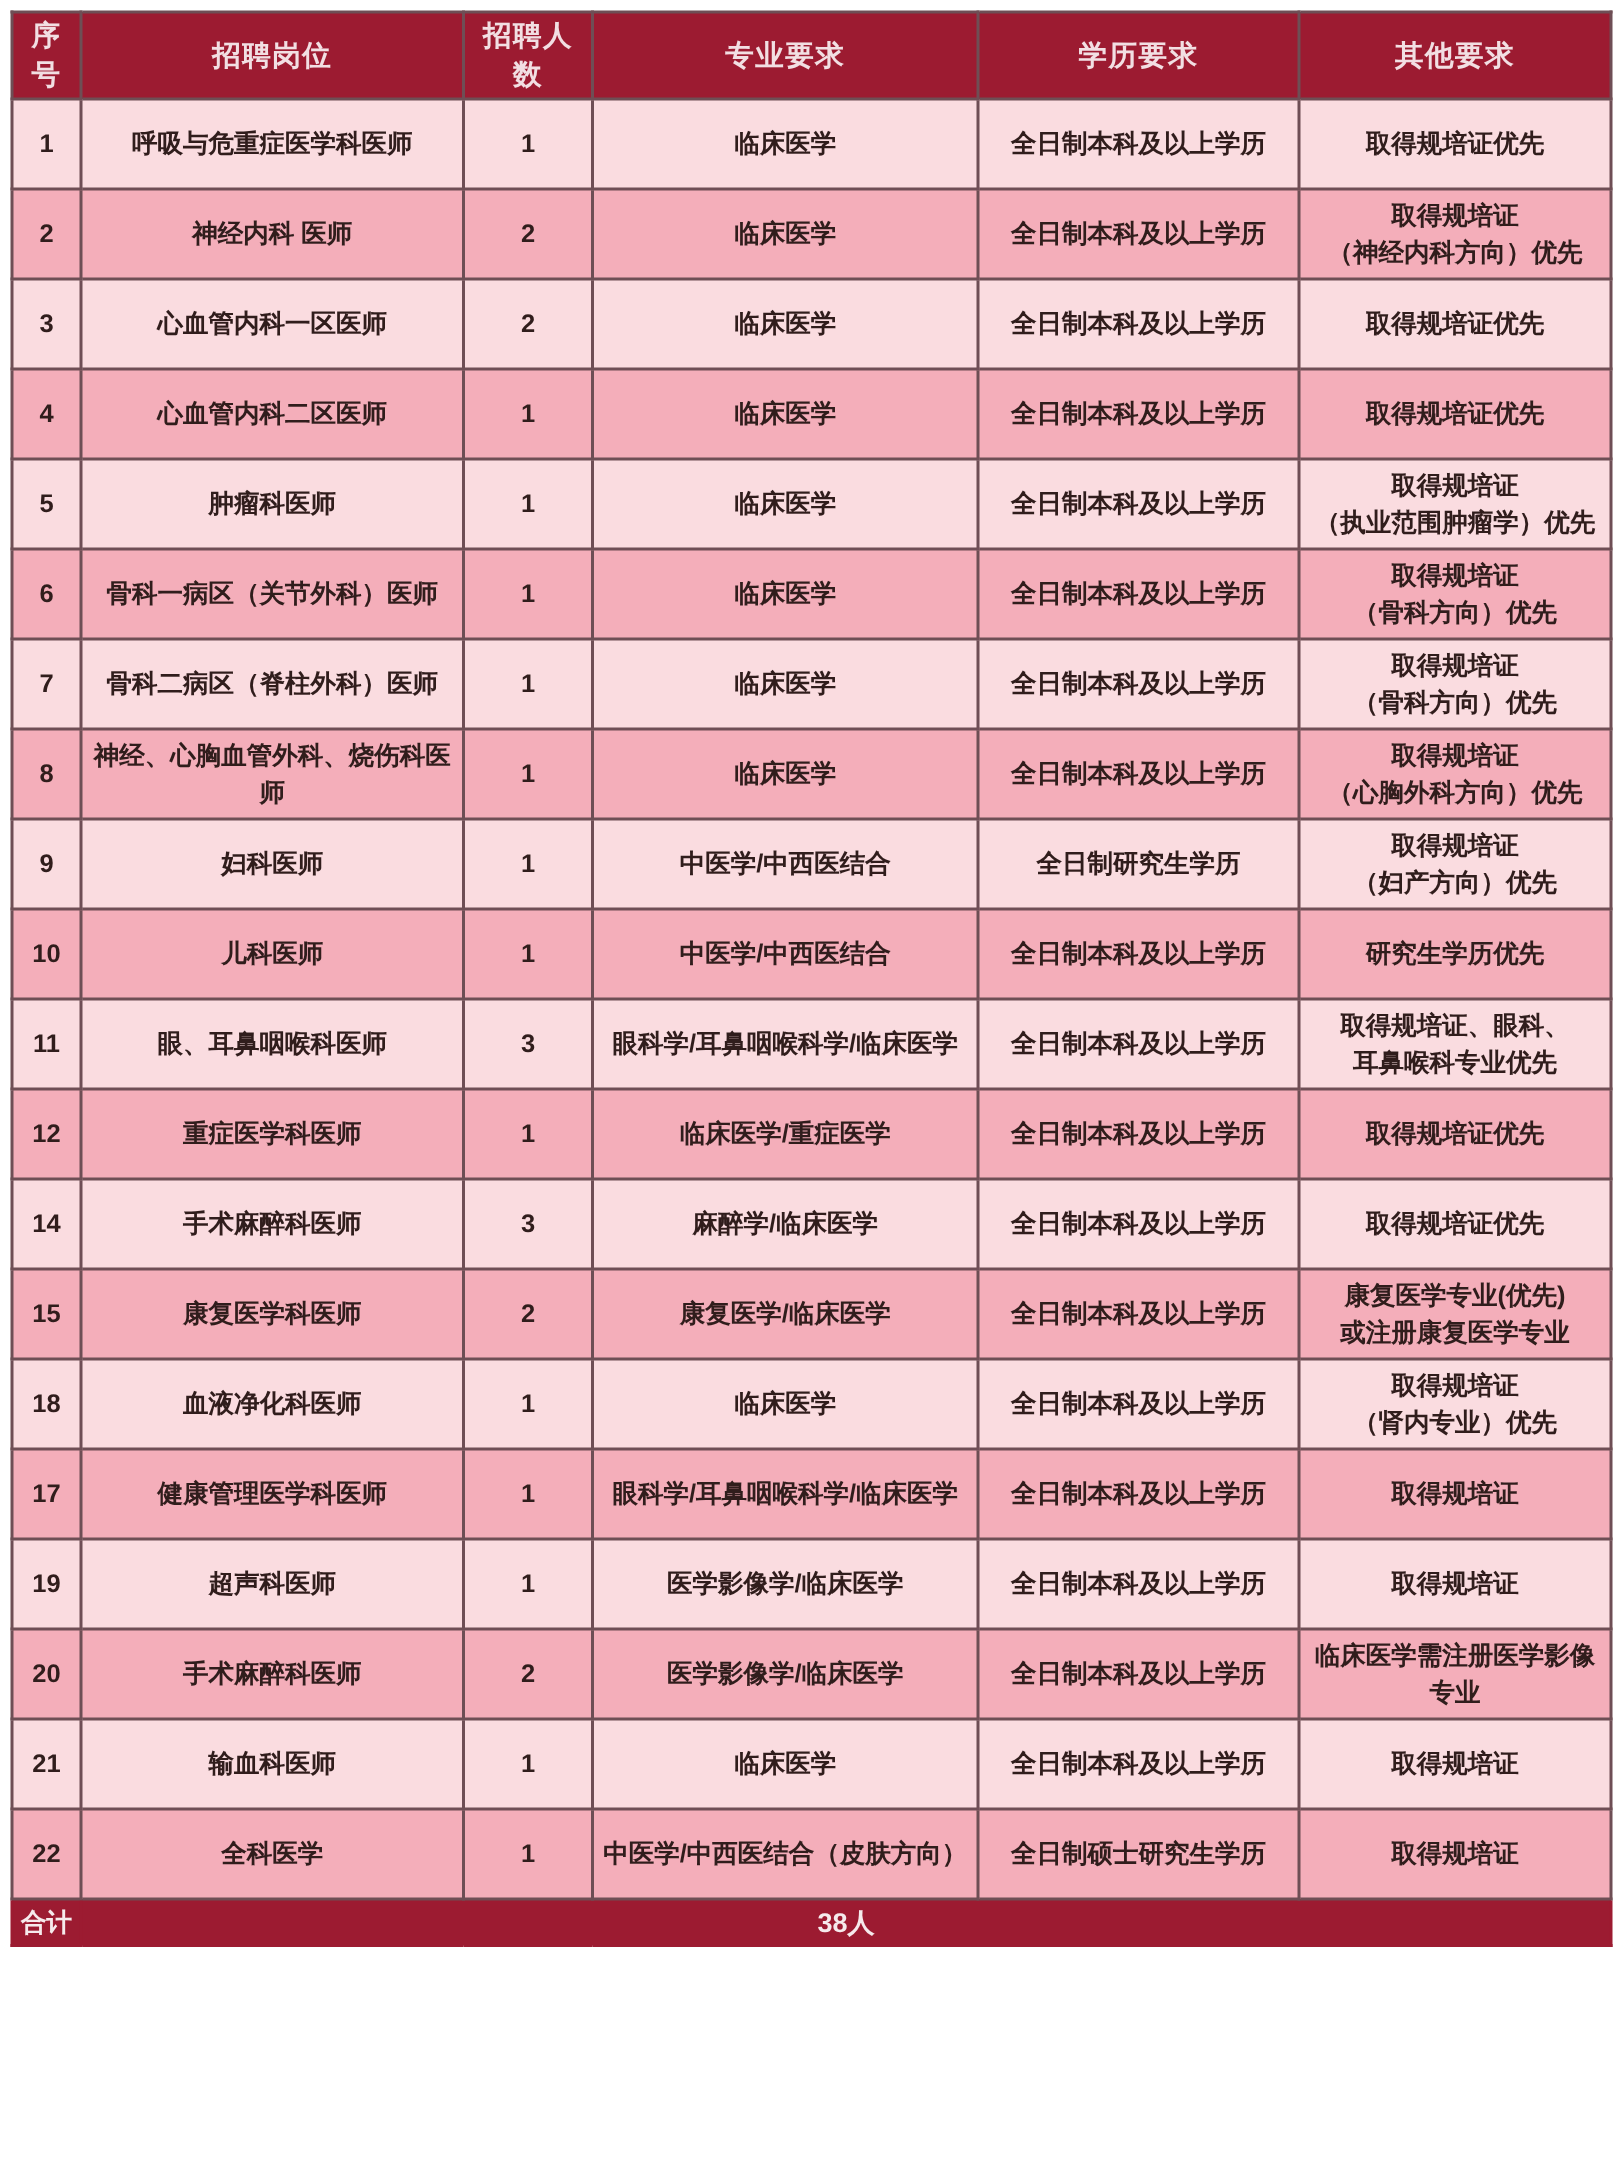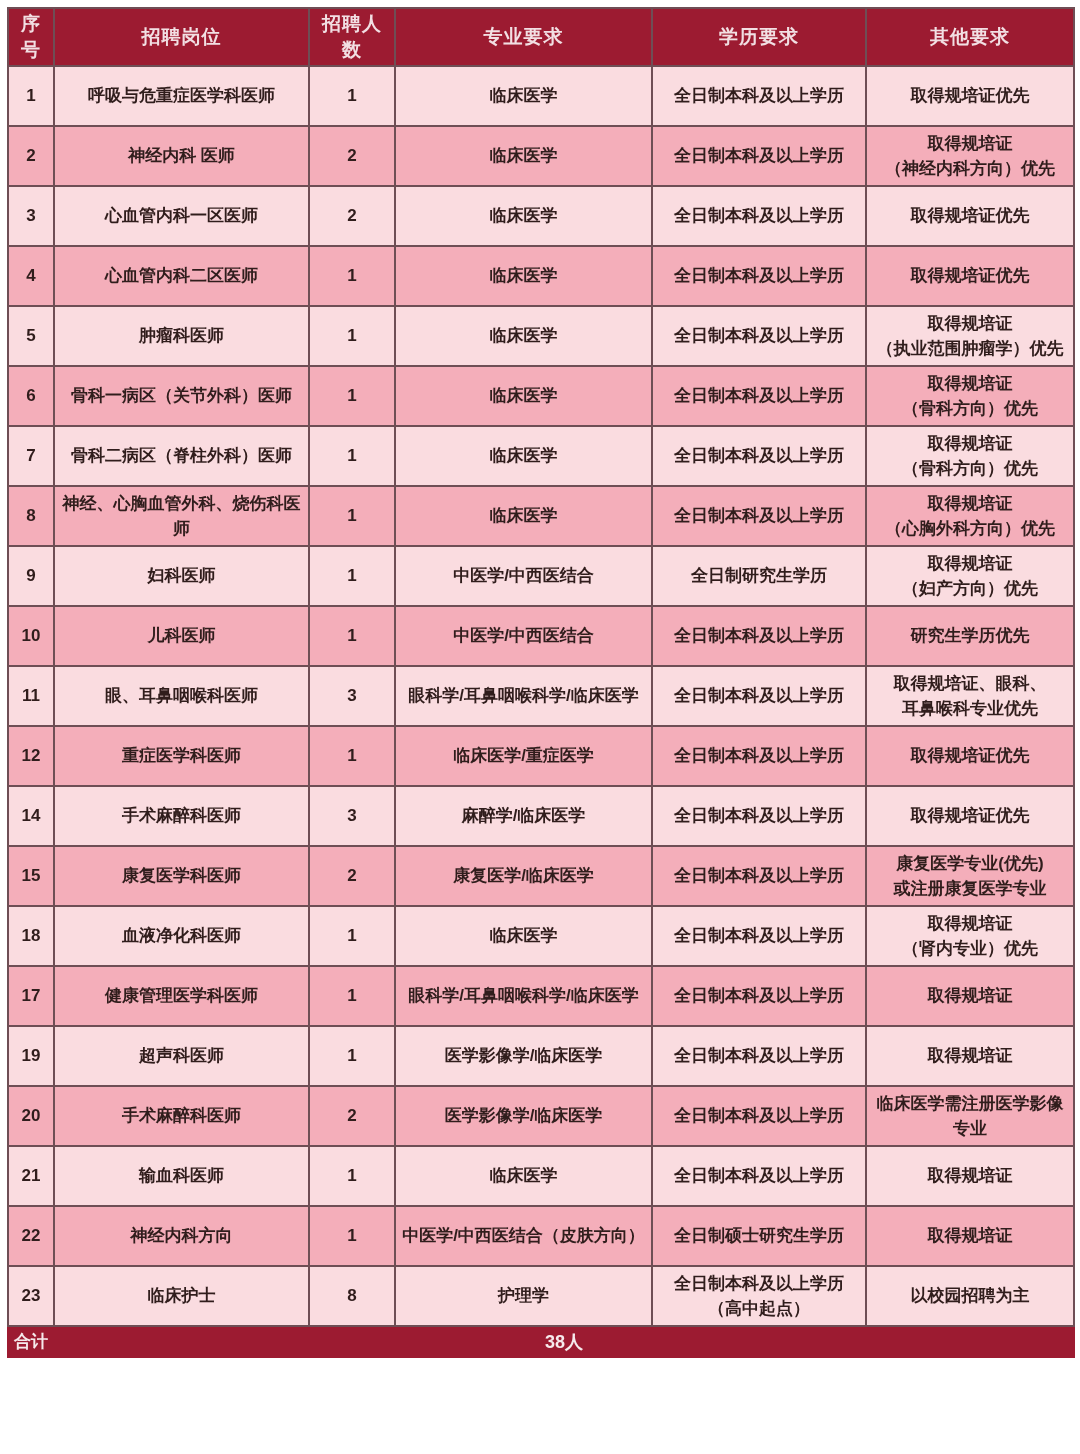--- a/index.html
+++ b/index.html
@@ -237,34 +237,25 @@
         <tr>
     <td>21</td>
     <td>输血科医师</td>
     <td>1</td>
     <td>临床医学</td>
     <td>全日制本科及以上学历</td>
     <td>取得规培证</td>
   </tr>
         <tr>
     <td>22</td>
-    <td>神经内科方向</td>
+    <td>全科医学</td>
     <td>1</td>
     <td>中医学/中西医结合（皮肤方向）</td>
     <td>全日制硕士研究生学历</td>
     <td>取得规培证</td>
-  </tr>
-        <tr>
-    <td>23</td>
-    <td>临床护士</td>
-    <td>8</td>
-    <td>护理学</td>
-    <td>全日制本科及以上学历
-（高中起点）</td>
-    <td>以校园招聘为主</td>
   </tr>
       </tbody>
     <tfoot>
       <tr>
         <td class="total-label">合计</td>
         <td class="total-value" colspan="5">38人</td>
       </tr>
     </tfoot>
   </table>
 </div>

